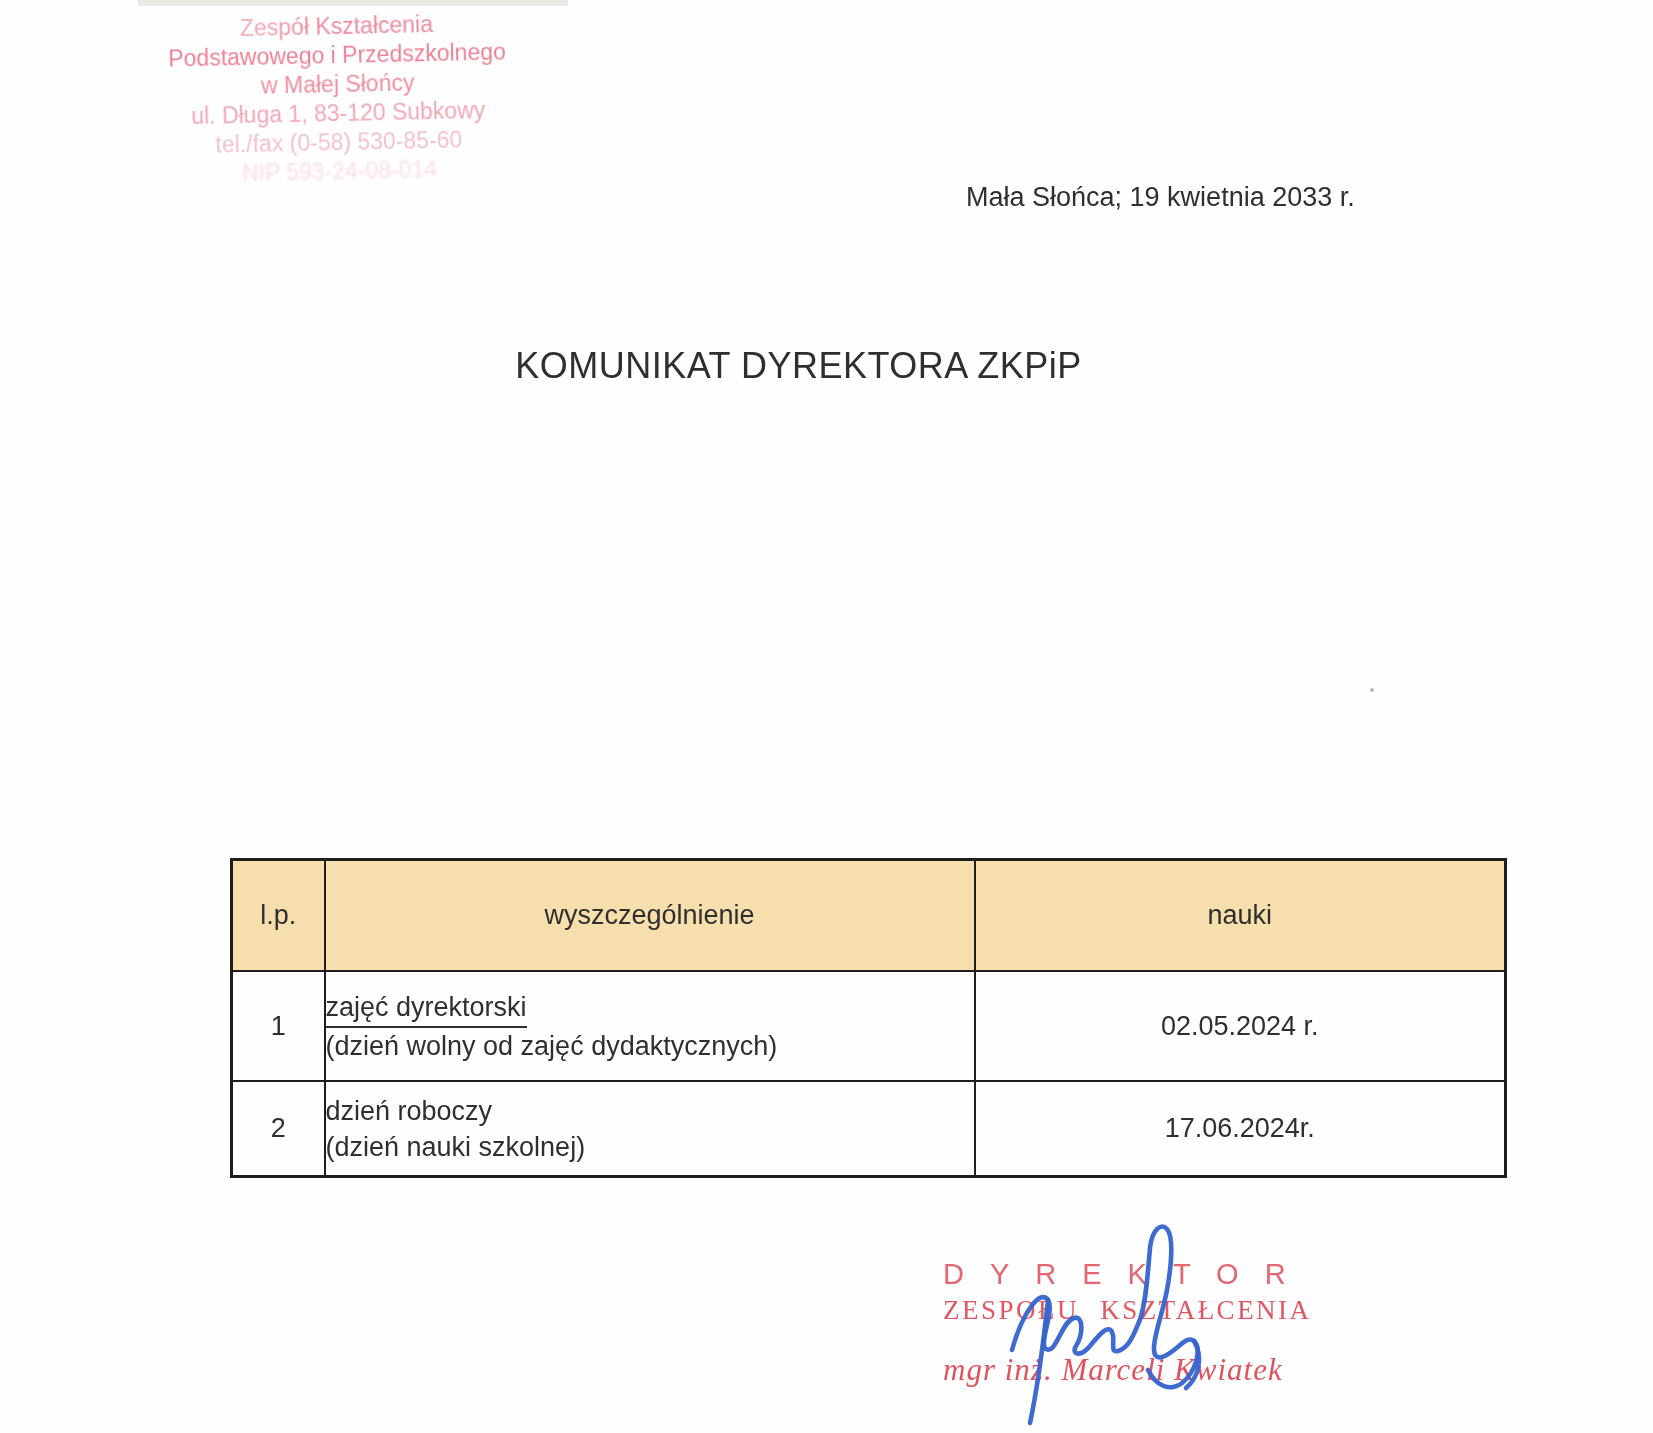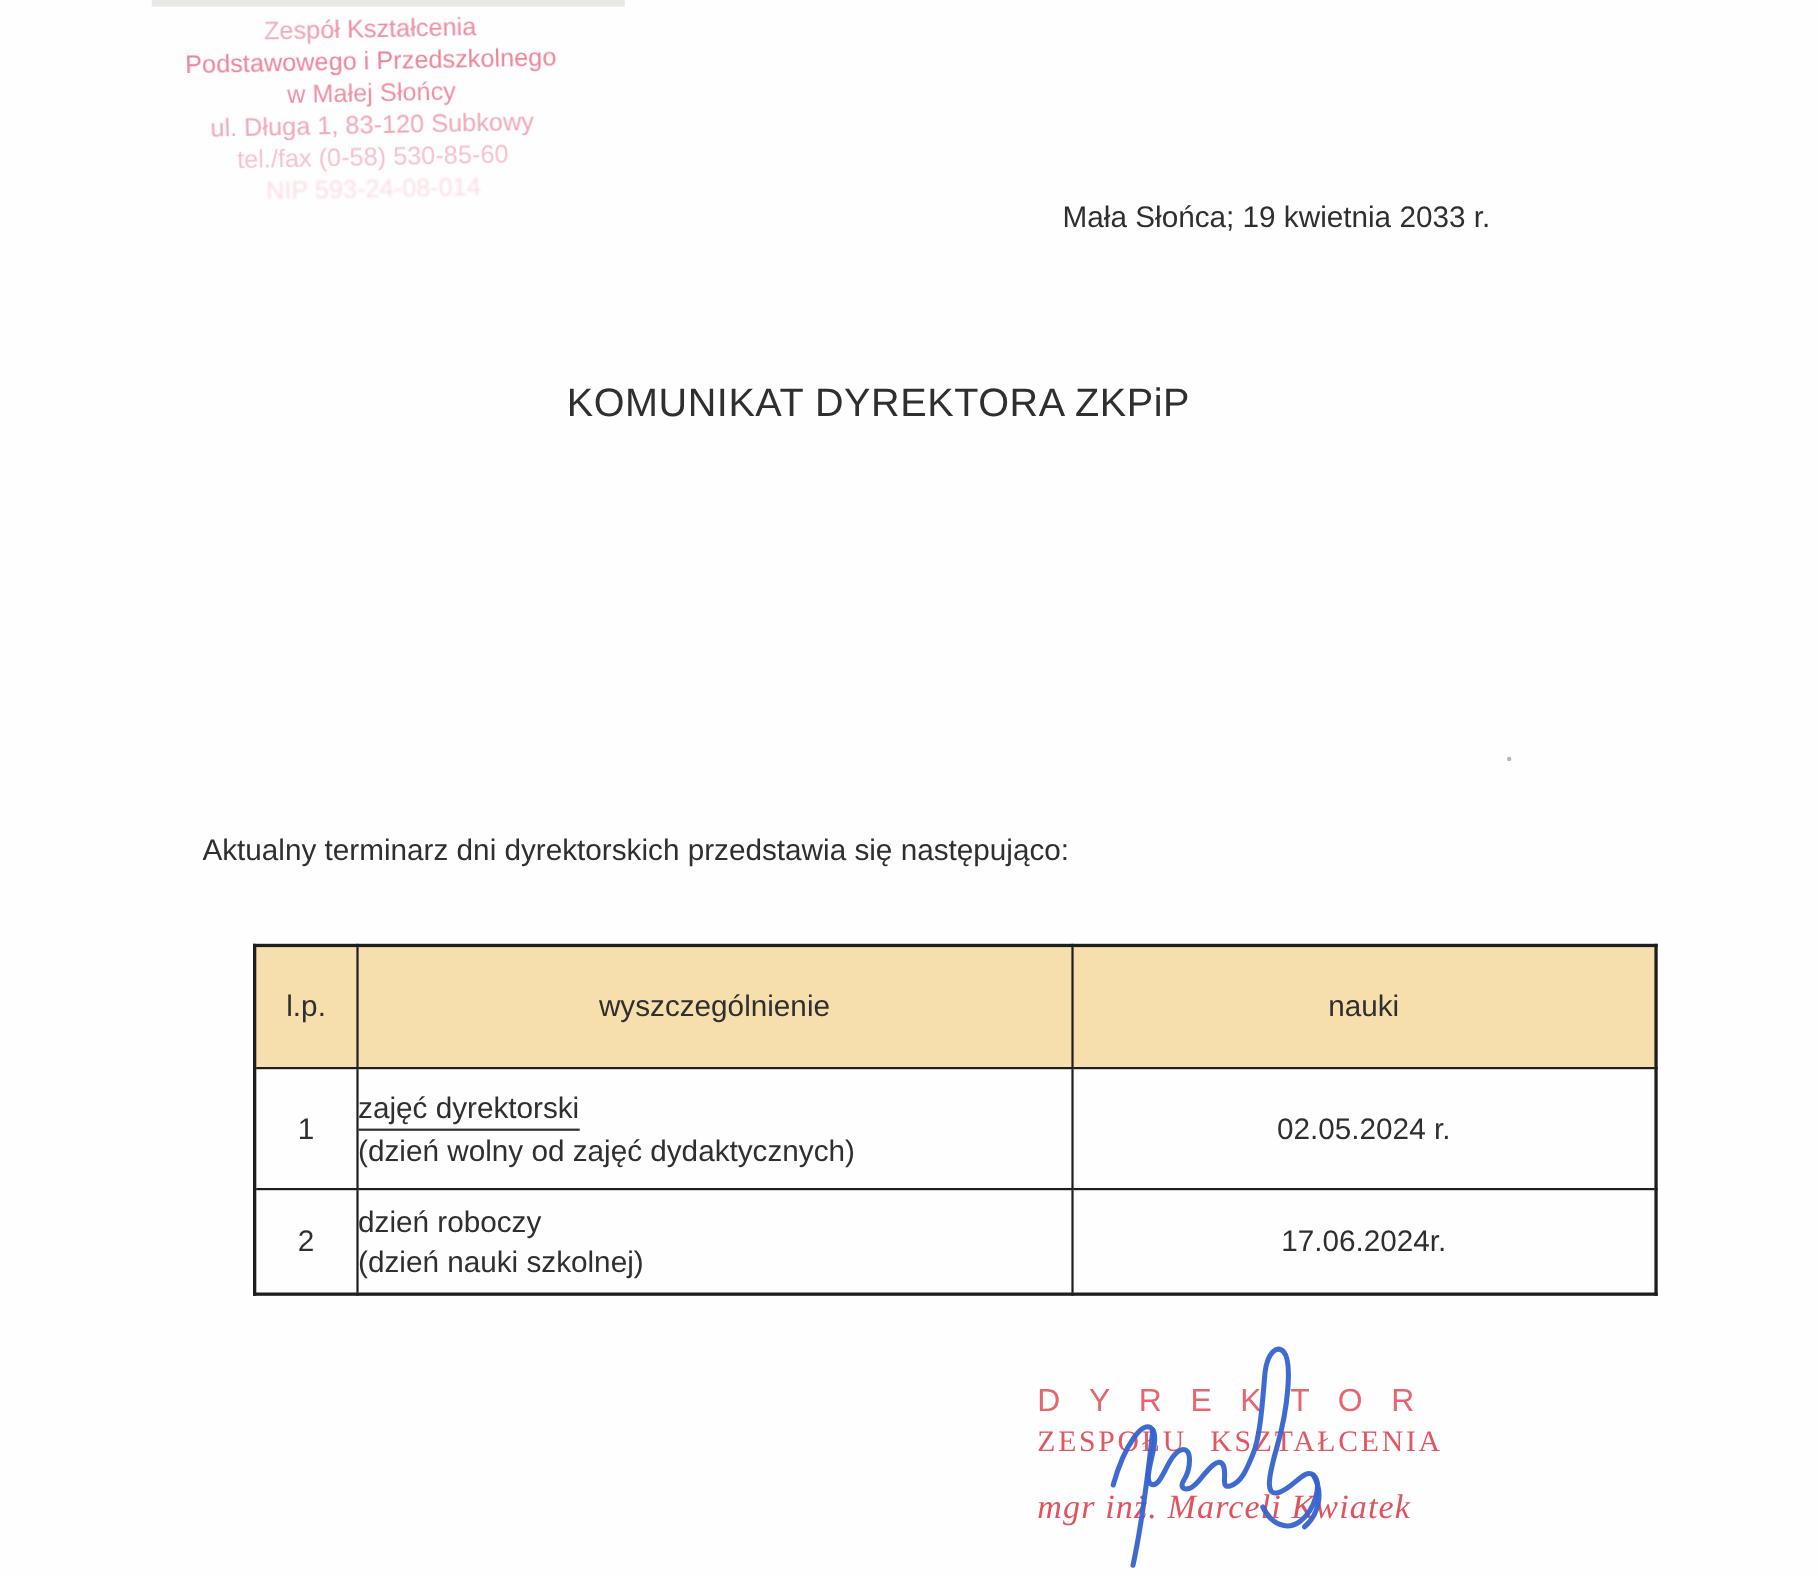--- a/index.html
+++ b/index.html
@@ -57,21 +57,21 @@
   }
   table.schedule{border:3px solid var(--border);margin-left:38px;}
   tr.head th{height:109px;background:var(--table-header-bg);text-align:center;}
   td.c-index{text-align:center;}
   td.c-desc{padding-left:18px;line-height:36px;}
   td.c-date{text-align:center;}
   tr.r1 td{height:108px;}
   tr.r2 td{height:93px;}
   .u{display:inline-block;border-bottom:2px solid var(--ink);padding-bottom:1px;}
   
-  .stamp-bottom{position:absolute;left:943px;top:1258px;color:var(--stamp-bottom);user-select:none;}
+  .stamp-bottom{position:absolute;left:943px;top:1258px;color:var(--stamp-bottom);user-select:none;text-align:right;}
   .sb-role{
     font-size:29px;letter-spacing:26px;white-space:nowrap;
     opacity:.8;filter:blur(.3px);
   }
   .sb-org{
     font-family:"Liberation Serif","DejaVu Serif",serif;
     font-size:27px;letter-spacing:2.5px;word-spacing:12px;white-space:nowrap;
     margin-top:4px;opacity:.88;filter:blur(.2px);
   }
   .sb-signer{
@@ -102,21 +102,20 @@
 
   <div class="dateline">Mała Słońca; 19 kwietnia 2033 r.</div>
 
   <div class="doc-title">
     <span>KOMUNIKAT DYREKTORA ZKPiP</span>
   </div>
 
 
   <div class="scan-dot"></div>
 
-  <div class="table-intro">Aktualny terminarz dni dyrektorskich przedstawia się następująco:</div>
 
   <table class="schedule">
     <colgroup>
       <col style="width:93px">
       <col style="width:650px">
       <col style="width:531px">
     </colgroup>
     <tbody>
         <tr class="head">
       <th>l.p.</th>

